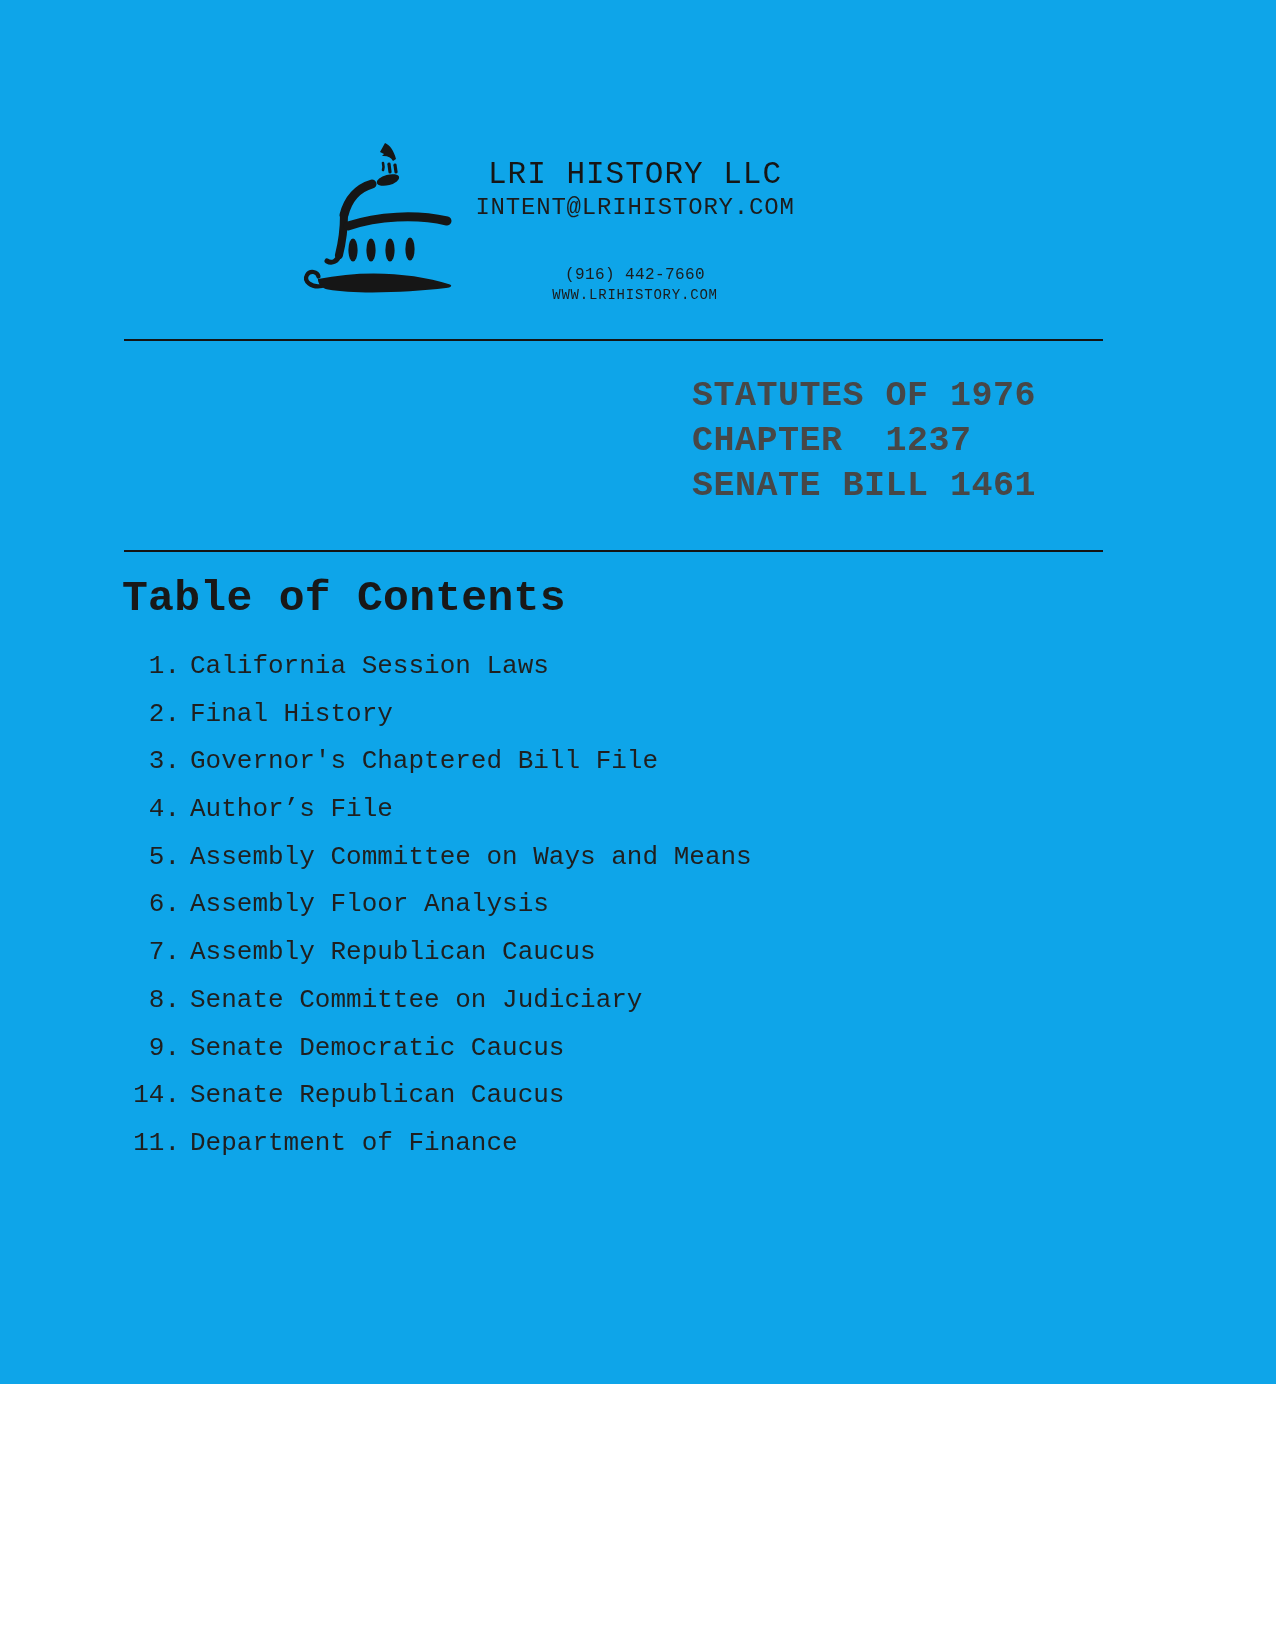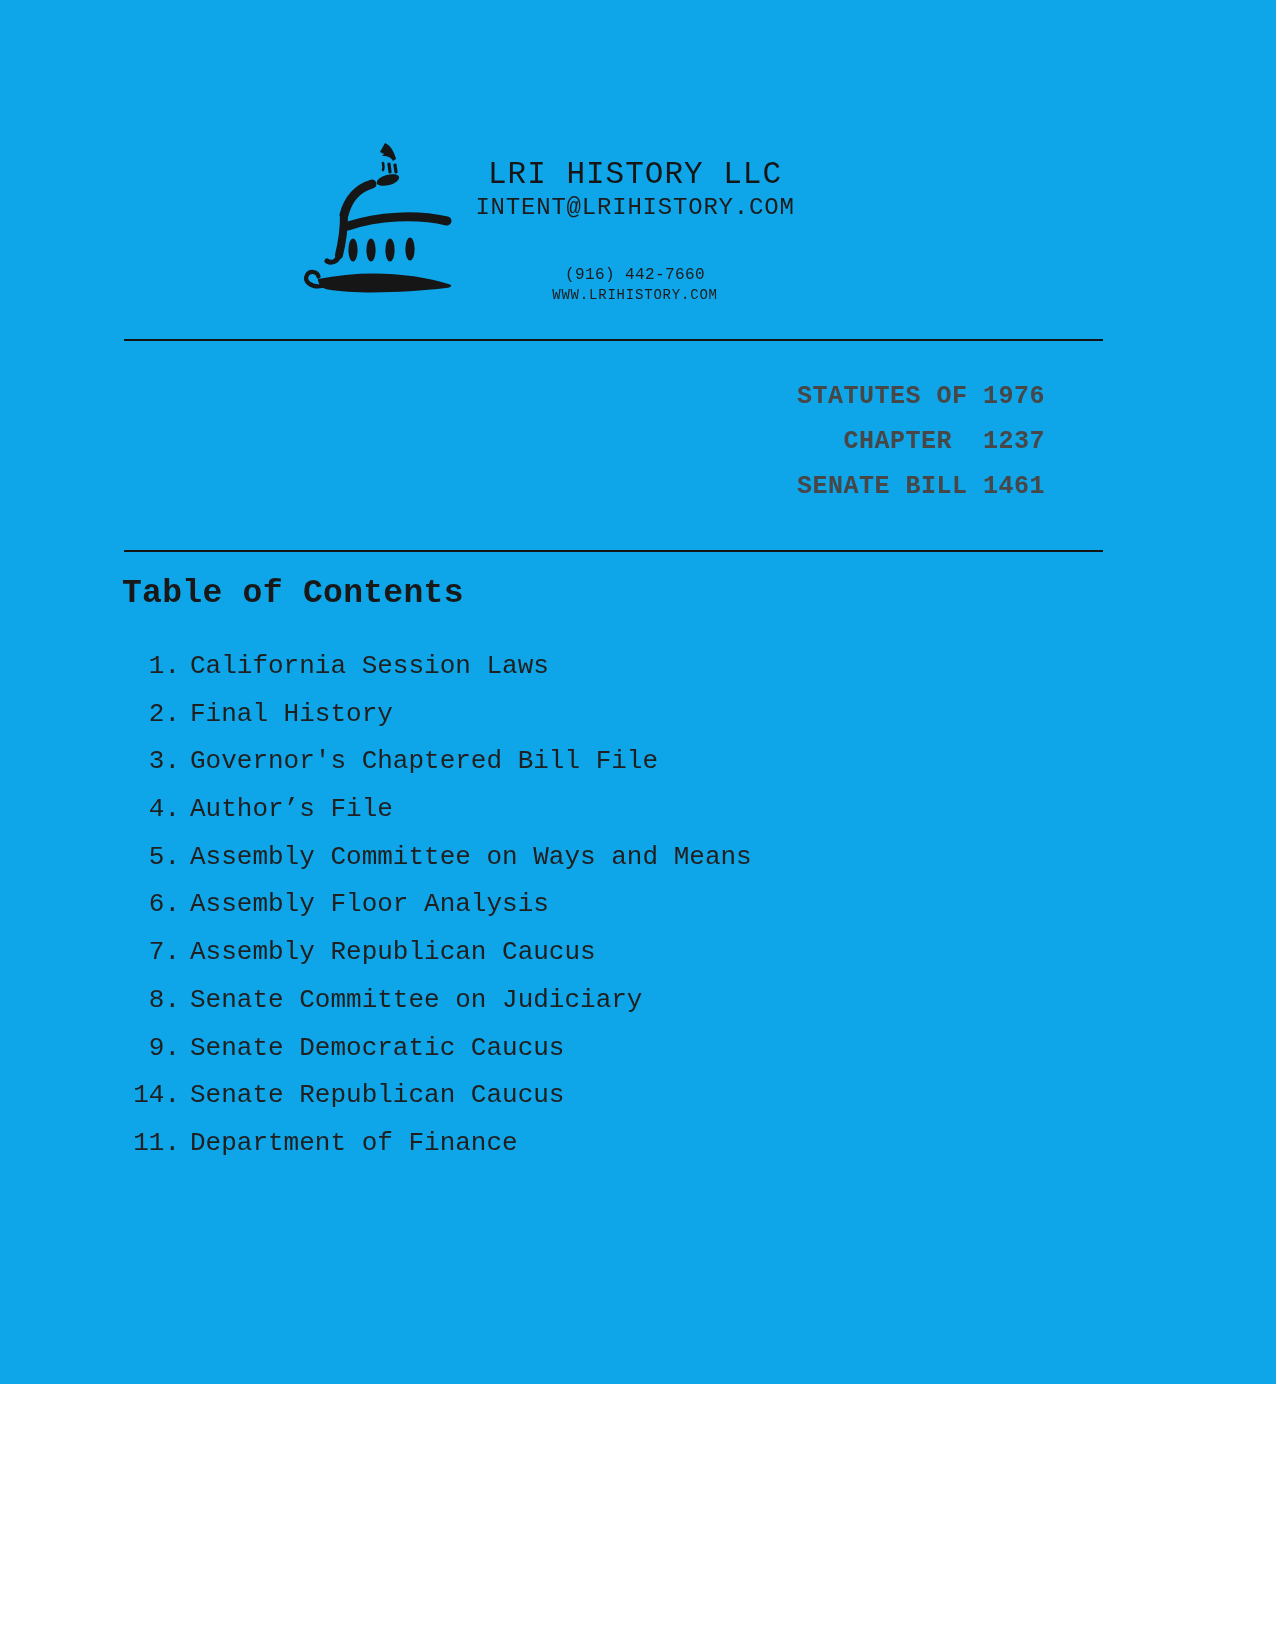--- a/index.html
+++ b/index.html
@@ -74,37 +74,37 @@
     height: 2px;
     background: #141414;
   }
   .rule-top { top: 339px; }
   .rule-bottom { top: 550px; }
 
   
   .case-header {
     position: absolute;
     top: 374px;
-    right: 231px;
-    text-align: right;
+    right: 240px;
+    text-align: left;
     font-weight: bold;
-    font-size: 25px;
+    font-size: 35px;
     line-height: 45px;
     color: #474747;
     letter-spacing: 0.5px;
   }
   .case-header div { white-space: pre; }
 
   
   .toc-title {
     position: absolute;
     left: 122px;
     top: 577px;
     margin: 0;
-    font-size: 33px;
+    font-size: 43px;
     font-weight: bold;
     line-height: 1;
     color: #181818;
     letter-spacing: 0.3px;
   }
   .toc-list {
     position: absolute;
     left: 0;
     top: 643px;
     margin: 0;

